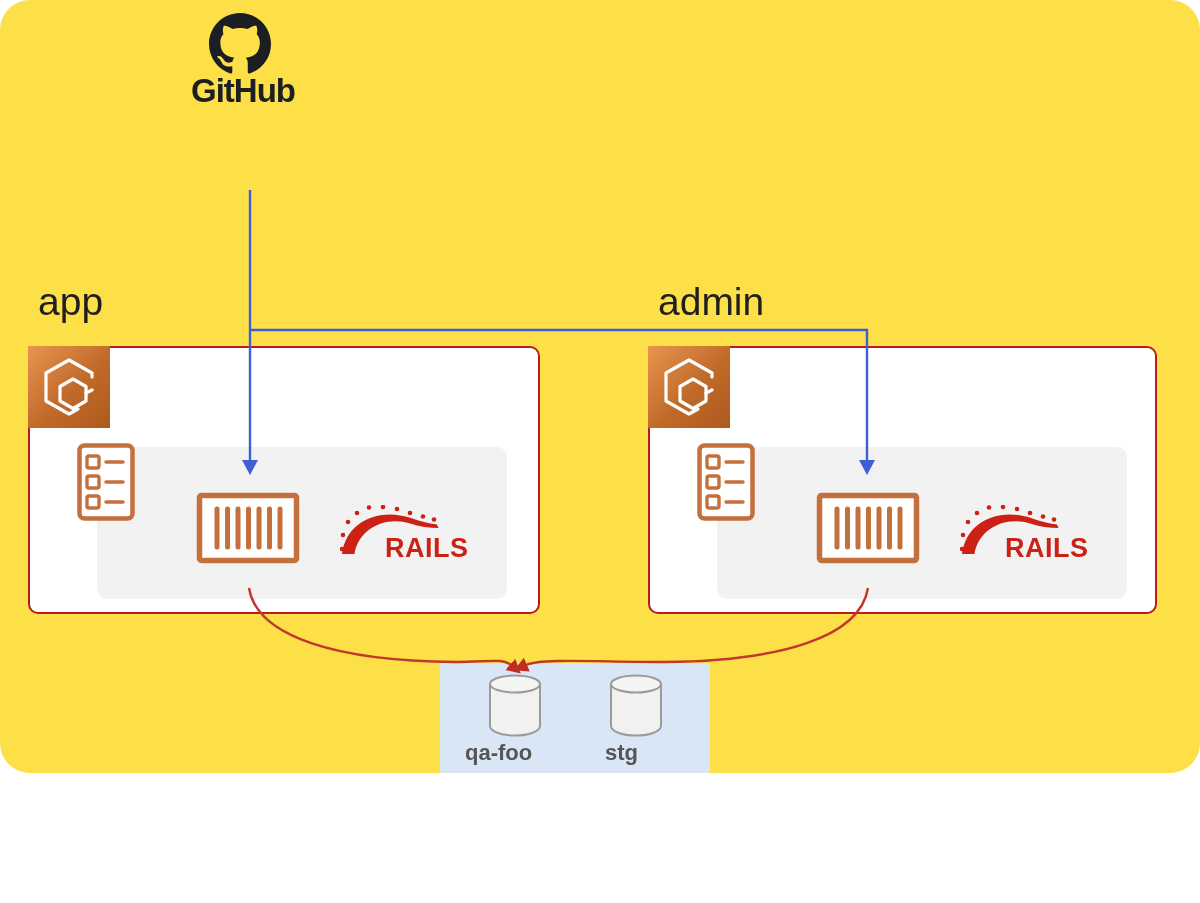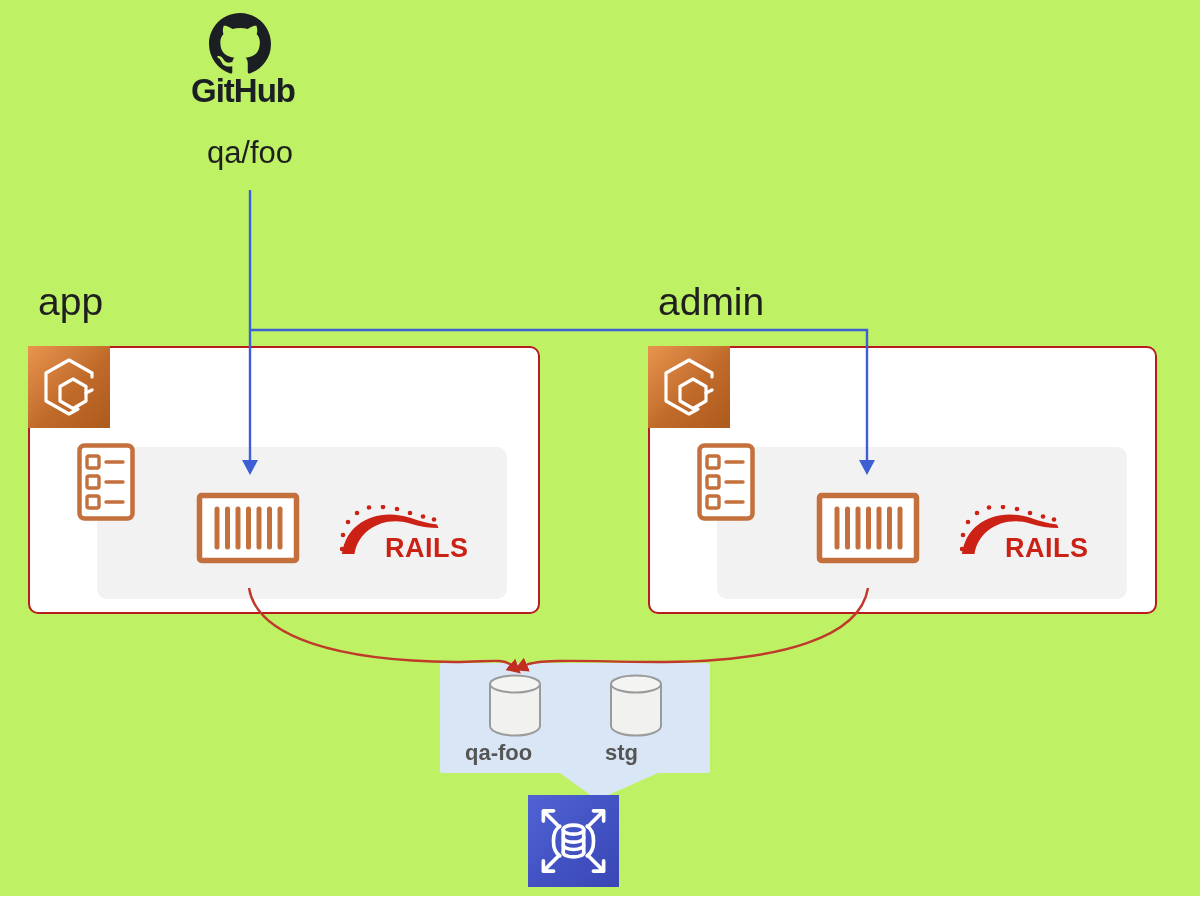--- a/index.html
+++ b/index.html
@@ -1,18 +1,19 @@
 <!DOCTYPE html>
 <html><head>
 <meta charset="utf-8">
 <style>
   html,body{margin:0;padding:0;background:#fff;}
   .canvas{
-    position:relative;width:1200px;height:896px;background:#bef264;overflow:hidden;
+    position:relative;width:1200px;height:773px;background:#fde047;overflow:hidden;
     font-family:"Liberation Sans",sans-serif;
+    border-radius:30px;
   }
   .abs{position:absolute;}
 
   
   .gh-wordmark{
     position:absolute;left:160px;top:72px;width:166px;text-align:center;
     font-size:33px;font-weight:800;letter-spacing:-1px;color:#1b1f24;
   }
   .branch-label{
     position:absolute;left:160px;top:135px;width:180px;text-align:center;
@@ -67,21 +68,20 @@
 </style>
 </head>
 <body>
 
 <div class="canvas">
 
   <svg class="abs" style="left:209px;top:13px;" width="62" height="62" viewBox="0 0 16 16">
     <path fill="#1b1f24" fill-rule="evenodd" d="M8 0C3.58 0 0 3.58 0 8c0 3.54 2.29 6.53 5.47 7.59.4.07.55-.17.55-.38 0-.19-.01-.82-.01-1.49-2.01.37-2.53-.49-2.69-.94-.09-.23-.48-.94-.82-1.13-.28-.15-.68-.52-.01-.53.63-.01 1.08.58 1.23.82.72 1.21 1.87.87 2.33.66.07-.52.28-.87.51-1.07-1.78-.2-3.64-.89-3.64-3.95 0-.87.31-1.59.82-2.15-.08-.2-.36-1.02.08-2.12 0 0 .67-.21 2.2.82.64-.18 1.32-.27 2-.27s1.36.09 2 .27c1.53-1.04 2.2-.82 2.2-.82.44 1.1.16 1.92.08 2.12.51.56.82 1.27.82 2.15 0 3.07-1.87 3.75-3.65 3.95.29.25.54.73.54 1.48 0 1.07-.01 1.93-.01 2.2 0 .21.15.46.55.38A8.01 8.01 0 0 0 16 8c0-4.42-3.58-8-8-8z"></path>
   </svg>
   <div class="gh-wordmark">GitHub</div>
-  <div class="branch-label">qa/foo</div>
 
   <div class="cluster-label" style="left:38px;top:280px;">app</div>
   <div class="cluster-label" style="left:658px;top:280px;">admin</div>
 
   <div class="cluster-box" style="left:28px;top:346px;">
     <div class="ecs-badge">
       <svg width="82" height="82" viewBox="0 0 82 82" fill="none" stroke="#ffffff" stroke-width="3.2" stroke-linejoin="round" stroke-linecap="round">
         <path d="M64 31 V27 L41 14 L18 27 V55 L41 68 L50 63"></path>
         <path d="M45 33 L58 40.5 V55 L45 62.5 L32 55 V40.5 Z"></path>
         <path d="M58 47 L64 44"></path>

